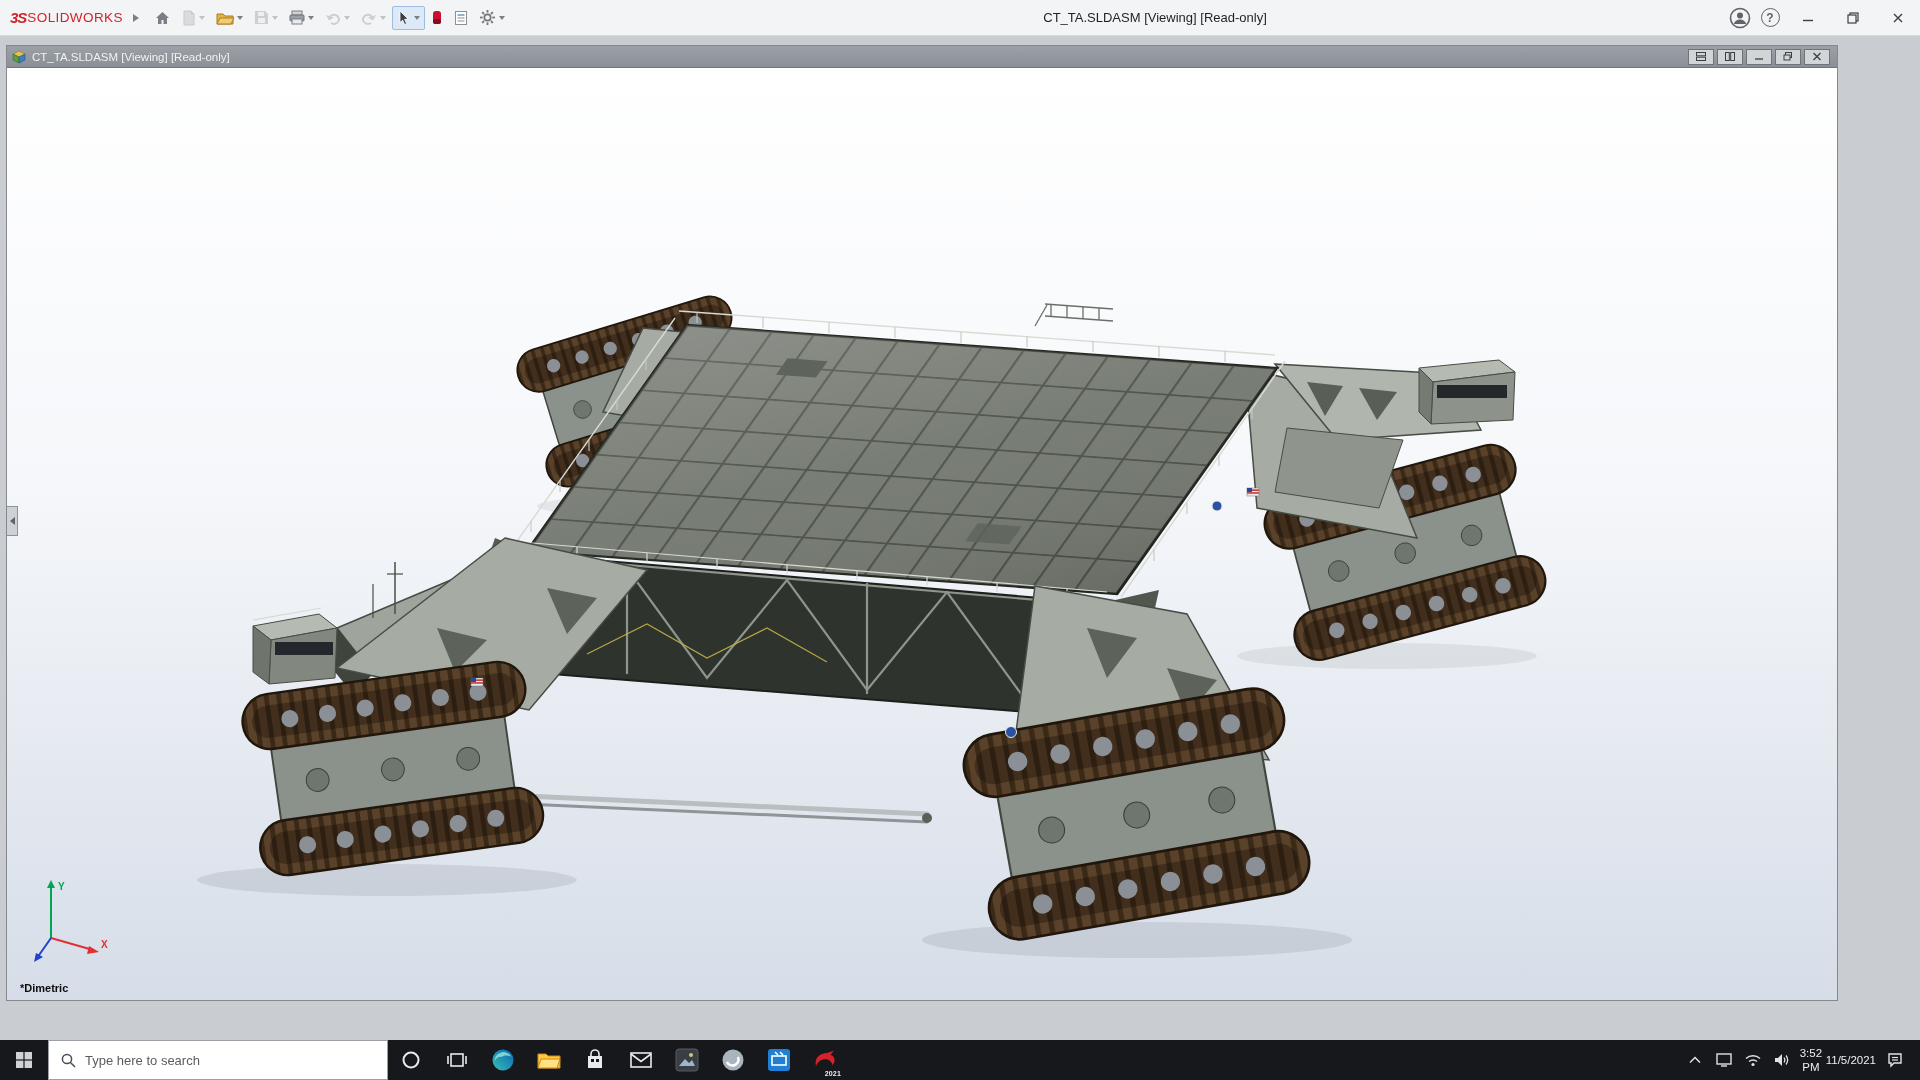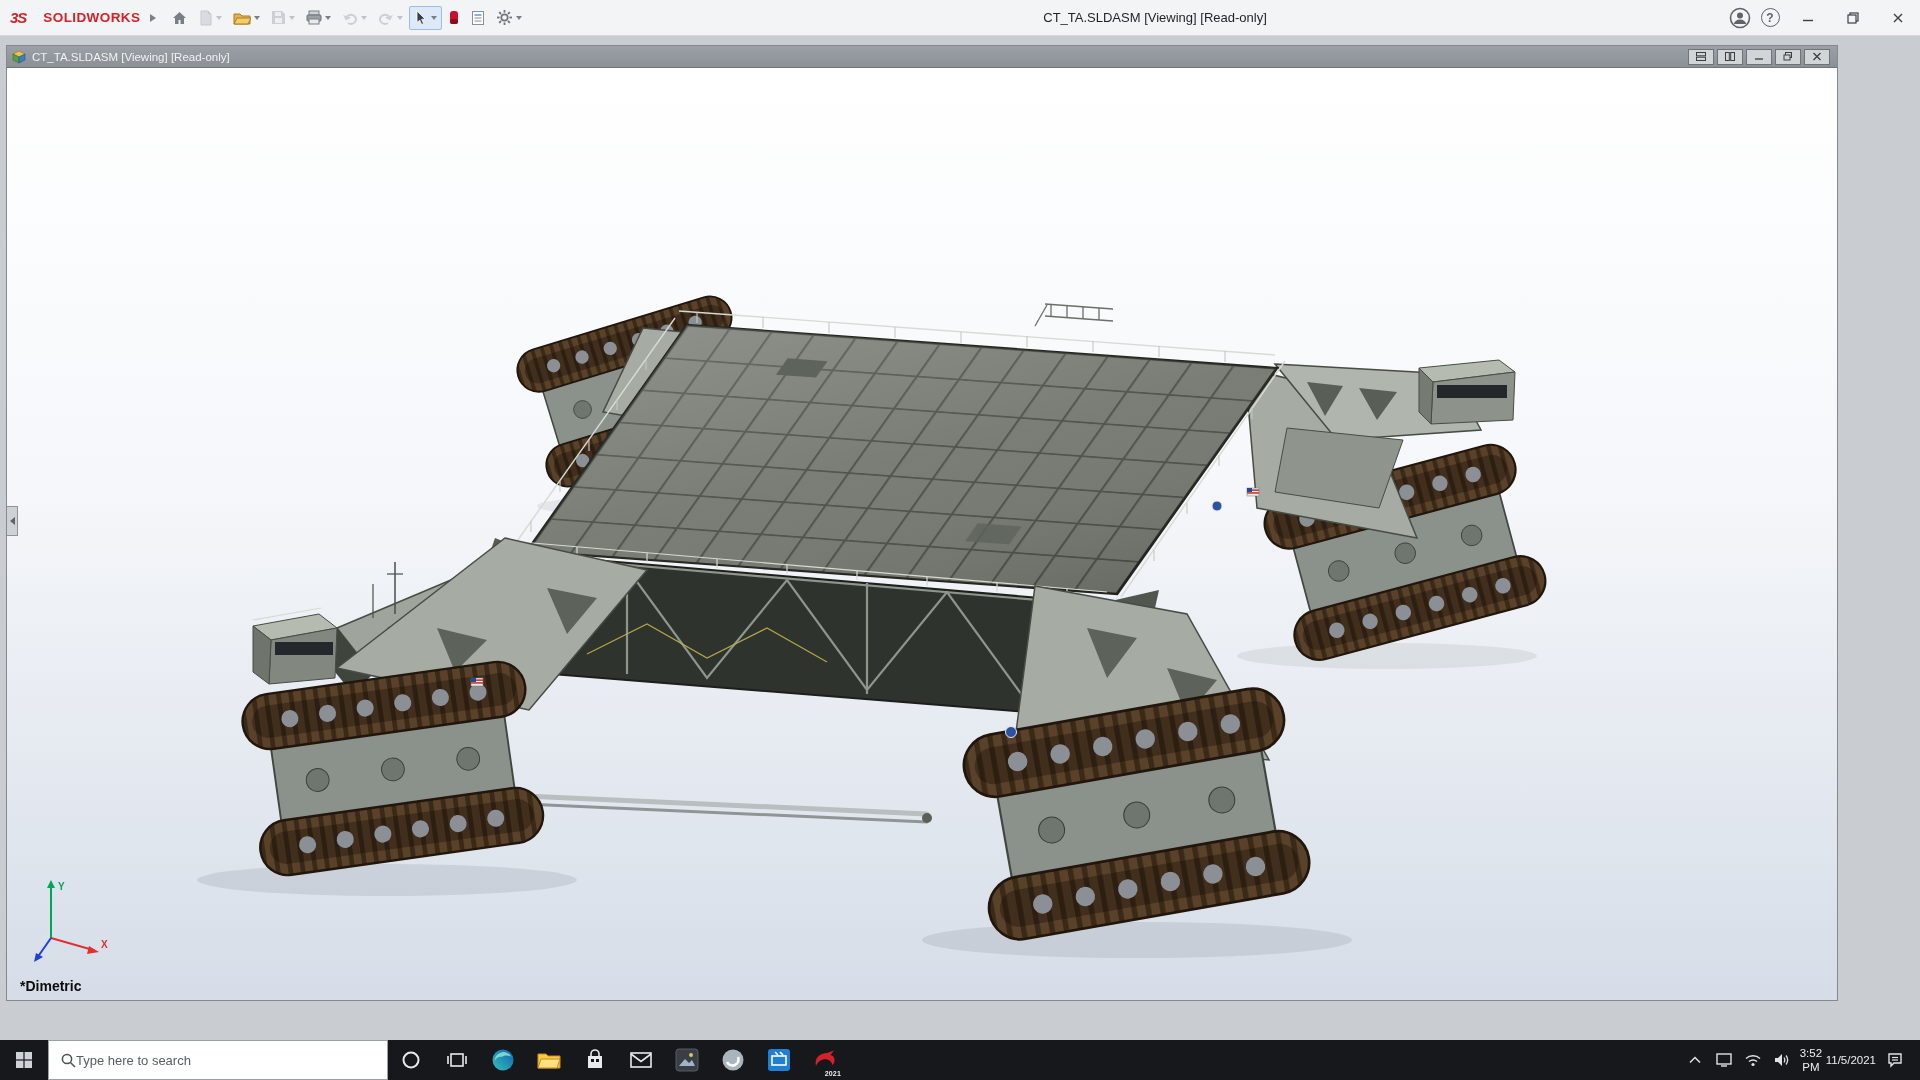--- a/index.html
+++ b/index.html
@@ -1,23 +1,23 @@
 <!DOCTYPE html>
 <html><head>
 <meta charset="utf-8">
 <style>
   *{box-sizing:border-box;margin:0;padding:0}
   html,body{width:1920px;height:1080px;overflow:hidden;font-family:"Liberation Sans",sans-serif;background:#c9cdd2}
   button{background:none;border:none;font-family:inherit;cursor:default}
 
   
   .titlebar{position:absolute;top:0;left:0;width:100%;height:36px;background:#f3f4f5;border-bottom:1px solid #d6d9dc;display:flex;align-items:center;z-index:5}
-  .brand{display:flex;align-items:center;gap:17px;padding:0 8px 0 10px}
+  .brand{display:flex;align-items:center;gap:1px;padding:0 8px 0 10px}
   .brand-mark{color:#d2232a;font-weight:bold;font-style:italic;font-size:15px;letter-spacing:-1px}
-  .brand-name{color:#d2232a;font-weight:bold;font-size:13.5px;letter-spacing:.4px}
+  .brand-name{color:#d2232a;font-weight:normal;font-size:13.5px;letter-spacing:.4px}
   .flyout-arrow{width:0;height:0;border-top:4.5px solid transparent;border-bottom:4.5px solid transparent;border-left:6px solid #7a8085;margin:0 10px 0 2px}
   .qat{display:flex;align-items:center;gap:1px}
   .tool{display:flex;align-items:center;gap:2px;padding:3px 4px;border:1px solid transparent}
   .tool.disabled{opacity:.42}
   .tool.selected{background:#dde9f7;border:1px solid #9dbce0;border-radius:2px}
   .caret{width:0;height:0;border-left:3.5px solid transparent;border-right:3.5px solid transparent;border-top:4px solid #7a8085;margin-left:1px}
   .app-title{position:absolute;left:590px;right:200px;text-align:center;font-size:13px;color:#1f2124;pointer-events:none;white-space:nowrap}
   .tb-right{margin-left:auto;display:flex;align-items:center}
   .round-btn{width:30px;height:30px;display:flex;align-items:center;justify-content:center}
   .help-circle{width:19px;height:19px;border:1.6px solid #5f646a;border-radius:50%;display:flex;align-items:center;justify-content:center;font-size:12px;font-weight:bold;color:#5f646a}
@@ -25,29 +25,29 @@
 
   
   .workspace{position:absolute;top:37px;left:0;width:100%;height:1003px;background:#c9cdd2}
   .doc-window{position:absolute;top:8px;left:6px;width:1832px;height:956px;border:1px solid #85898d;background:#fff}
   .doc-titlebar{height:22px;background:linear-gradient(#9ba1a6,#8a9095);display:flex;align-items:center;padding:0 5px;gap:6px;border-bottom:1px solid #70757a}
   .doc-title{font-size:11.5px;color:#f1f2f3;white-space:nowrap}
   .doc-btns{margin-left:auto;display:flex;gap:3px;margin-right:2px}
   .doc-btn{width:26px;height:16px;background:#d2d5d8;border:1px solid #6f7478;display:flex;align-items:center;justify-content:center}
   .viewport{position:absolute;top:22px;left:0;right:0;bottom:0;overflow:hidden;background:linear-gradient(180deg,#ffffff 0%,#f5f7fa 45%,#dde3ec 88%,#d7dde8 100%)}
   .model-svg{position:absolute;inset:0;width:100%;height:100%}
-  .view-label{position:absolute;left:13px;bottom:6px;font-size:14px;font-weight:700;color:#0c0c0c}
+  .view-label{position:absolute;left:13px;bottom:6px;font-size:11px;font-weight:700;color:#0c0c0c}
   .triad{position:absolute;left:22px;bottom:34px}
   .collapse-tab{position:absolute;left:0;top:438px;width:11px;height:30px;background:#ced2d6;border:1px solid #8f9397;border-left:none;display:flex;align-items:center;justify-content:center}
   .collapse-arrow{width:0;height:0;border-top:4px solid transparent;border-bottom:4px solid transparent;border-right:5px solid #5f646a}
 
   
   .taskbar{position:absolute;bottom:0;left:0;width:100%;height:40px;background:#16181c;display:flex;align-items:stretch;z-index:6}
   .tb-start{width:48px;display:flex;align-items:center;justify-content:center}
-  .search-box{width:340px;background:#ffffff;border:1px solid #9aa0a6;display:flex;align-items:center;padding:0 12px}
+  .search-box{width:340px;background:#ffffff;border:1px solid #9aa0a6;display:flex;align-items:center;gap:9px;padding:0 12px}
   .search-box input{border:none;outline:none;flex:1;font-size:13px;color:#202124;background:transparent}
   .search-box input::placeholder{color:#3c4043;opacity:.85}
   .tb-icon{width:46px;display:flex;align-items:center;justify-content:center;position:relative}
   .sw-badge{position:absolute;bottom:3px;right:7px;font-size:7px;color:#f0f0f0;font-weight:bold;letter-spacing:.2px}
   .tray{margin-left:auto;display:flex;align-items:center}
   .tray-btn{width:29px;height:40px;display:flex;align-items:center;justify-content:center}
   .clock{width:80px;height:40px;display:flex;flex-direction:row;align-items:center;justify-content:center;color:#eceef0;font-size:11.5px;line-height:14px}
   .show-desktop{width:6px;border-left:1px solid #3a3d42}
 </style>
 </head>

